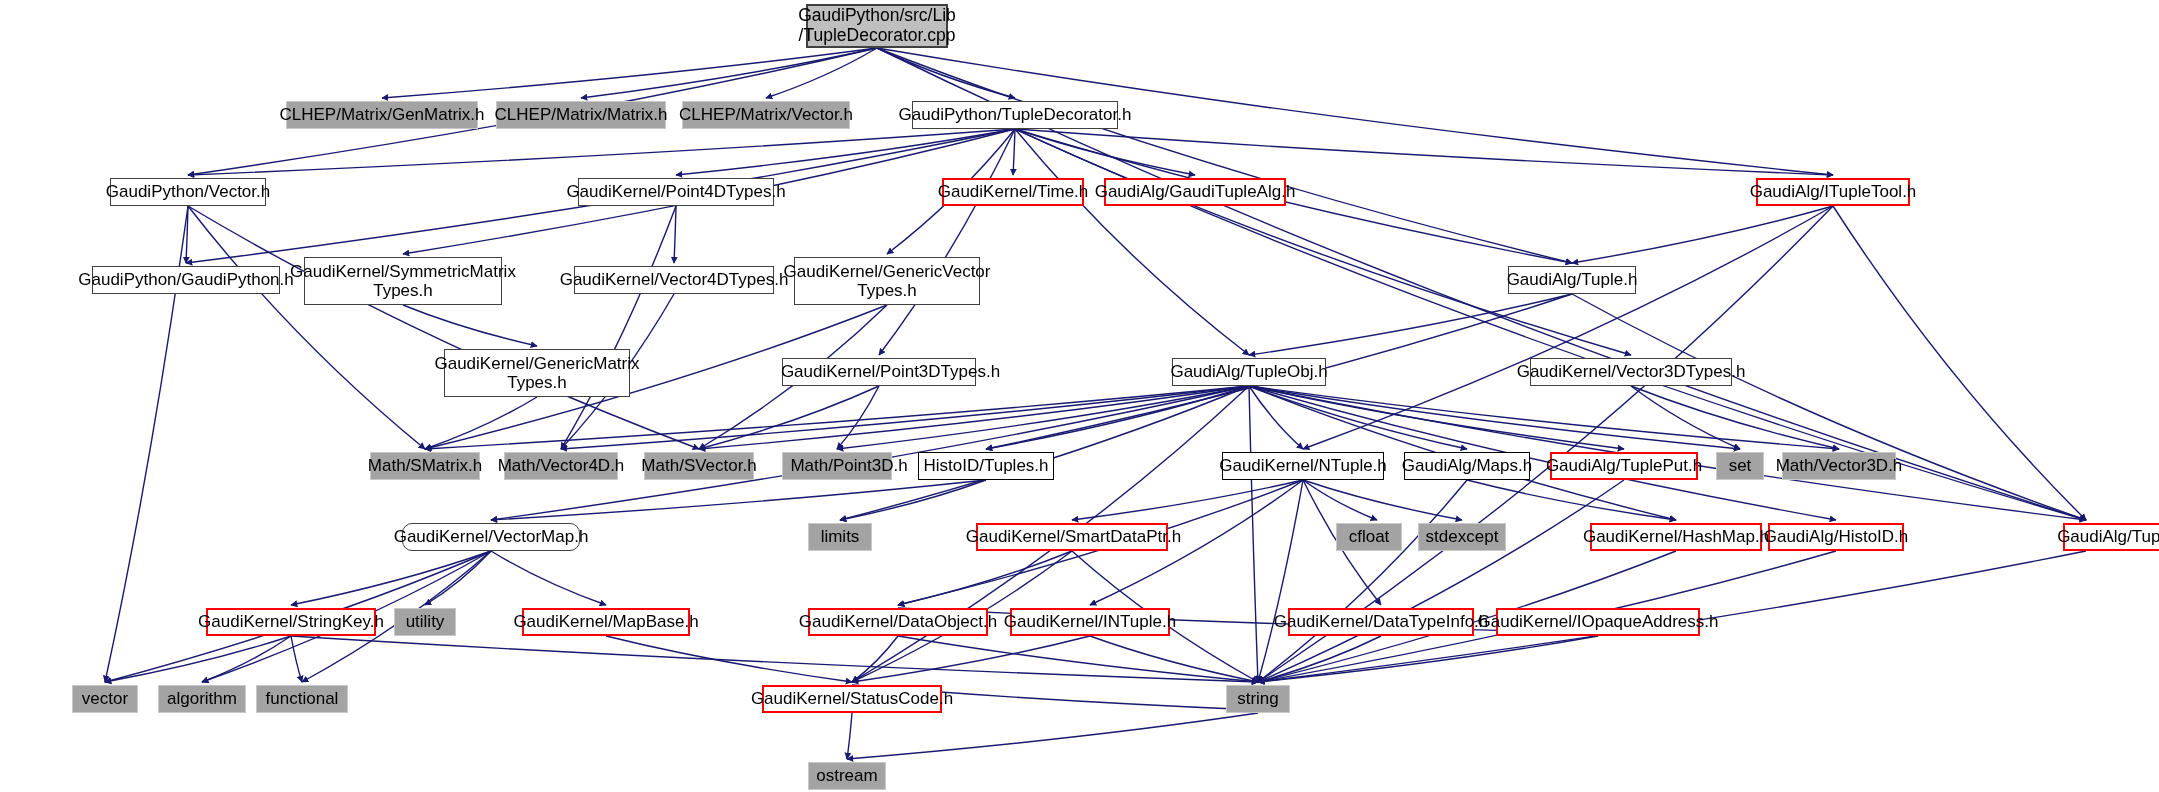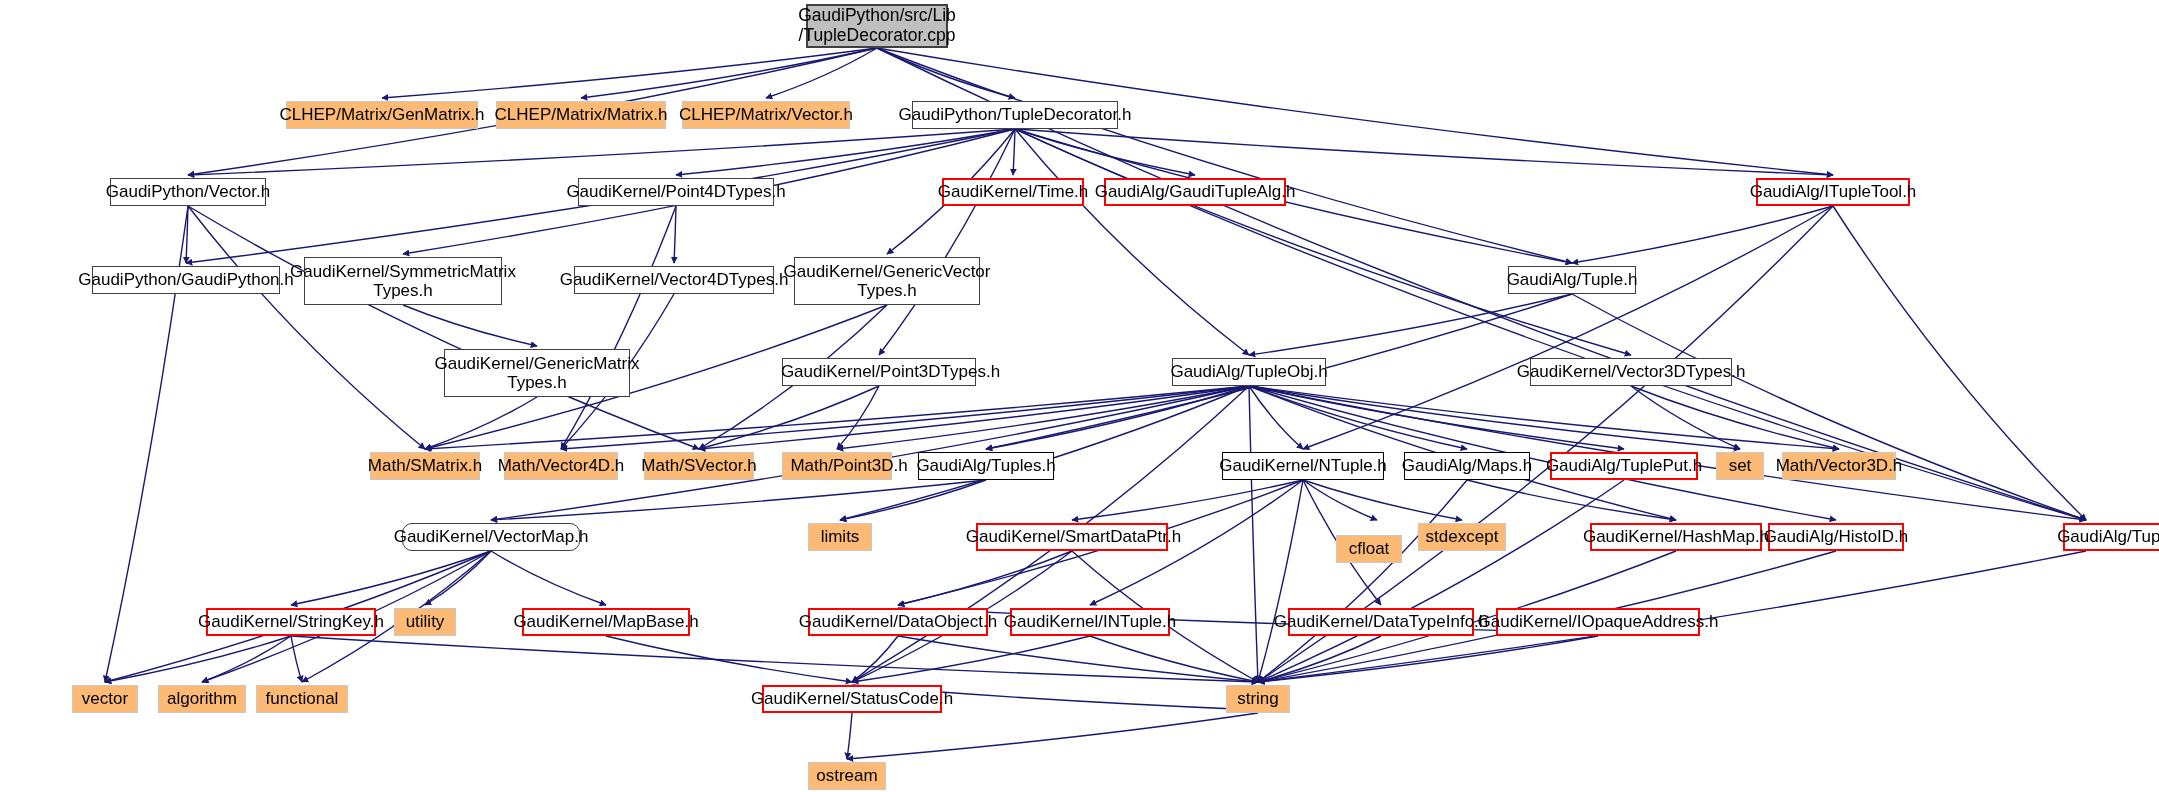--- a/index.html
+++ b/index.html
@@ -25,21 +25,21 @@
     background:#ffffff;
     border:1px solid #000000;
     white-space:pre-line;
     padding:1px 4px;
     z-index:5;
   }
   
   .k-root{ background:#bfbfbf; border:2px solid #404040; font-size:17.5px;}
   .k-hdr{  background:#ffffff; border:1.5px solid #404040;}
   .k-red{  background:#ffffff; border:2px solid #ff0000;}
-  .k-sys{  background:#fdba74; border:1px solid #c8c8c8;}
+  .k-sys{  background:#a3a3a3; border:1px solid #c8c8c8;}
   .k-plain{background:#ffffff; border:1.5px solid #000000;}
 </style>
 </head>
 <body>
 
 <div id="graph">
   <svg id="edges" viewBox="0 0 2159 792">
       <defs>
         <marker id="ah" viewBox="0 0 10 10" refX="9" refY="5" markerWidth="5" markerHeight="5" orient="auto">
           <path d="M0,0 L10,5 L0,10 z" fill="#191970"></path>
@@ -165,30 +165,30 @@
     <div class="node k-hdr" style="left: 1508px; top: 266px; width: 128px; height: 28px;">GaudiAlg/Tuple.h</div>
     <div class="node k-hdr" style="left: 444px; top: 349px; width: 186px; height: 48px;">GaudiKernel/GenericMatrix
 Types.h</div>
     <div class="node k-hdr" style="left: 782px; top: 358px; width: 194px; height: 28px; padding-left: 27px;">GaudiKernel/Point3DTypes.h</div>
     <div class="node k-hdr" style="left: 1172px; top: 358px; width: 154px; height: 28px;">GaudiAlg/TupleObj.h</div>
     <div class="node k-hdr" style="left: 1530px; top: 358px; width: 202px; height: 28px;">GaudiKernel/Vector3DTypes.h</div>
     <div class="node k-sys" style="left: 370px; top: 452px; width: 110px; height: 28px;">Math/SMatrix.h</div>
     <div class="node k-sys" style="left: 504px; top: 452px; width: 114px; height: 28px;">Math/Vector4D.h</div>
     <div class="node k-sys" style="left: 644px; top: 452px; width: 110px; height: 28px;">Math/SVector.h</div>
     <div class="node k-sys" style="left: 782px; top: 452px; width: 110px; height: 28px; padding-left: 28px;">Math/Point3D.h</div>
-    <div class="node k-plain" style="left: 918px; top: 452px; width: 136px; height: 28px;">GaudiAlg/Tuples.h</div>
+    <div class="node k-plain" style="left: 918px; top: 452px; width: 136px; height: 28px;">HistoID/Tuples.h</div>
     <div class="node k-plain" style="left: 1222px; top: 452px; width: 162px; height: 28px;">GaudiKernel/NTuple.h</div>
     <div class="node k-plain" style="left: 1404px; top: 452px; width: 126px; height: 28px;">GaudiAlg/Maps.h</div>
     <div class="node k-red" style="left: 1550px; top: 452px; width: 148px; height: 28px;">GaudiAlg/TuplePut.h</div>
     <div class="node k-sys" style="left: 1716px; top: 452px; width: 48px; height: 28px;">set</div>
     <div class="node k-sys" style="left: 1782px; top: 452px; width: 114px; height: 28px;">Math/Vector3D.h</div>
     <div class="node k-hdr" style="left: 402px; top: 523px; width: 178px; height: 28px; border-radius: 10px;">GaudiKernel/VectorMap.h</div>
     <div class="node k-sys" style="left: 808px; top: 523px; width: 64px; height: 28px;">limits</div>
     <div class="node k-red" style="left: 976px; top: 523px; width: 192px; height: 28px; padding-left: 7px;">GaudiKernel/SmartDataPtr.h</div>
-    <div class="node k-sys" style="left: 1336px; top: 523px; width: 66px; height: 28px; margin-top: 12px;">cfloat</div>
+    <div class="node k-sys" style="left: 1336px; top: 523px; width: 66px; height: 28px;">cfloat</div>
     <div class="node k-sys" style="left: 1418px; top: 523px; width: 88px; height: 28px;">stdexcept</div>
     <div class="node k-red" style="left: 1590px; top: 523px; width: 172px; height: 28px;">GaudiKernel/HashMap.h</div>
     <div class="node k-red" style="left: 1768px; top: 523px; width: 136px; height: 28px;">GaudiAlg/HistoID.h</div>
     <div class="node k-red" style="left: 2018px; top: 523px; width: 136px; height: 28px; margin-left: 45px;">GaudiAlg/TupleID.h</div>
     <div class="node k-red" style="left: 206px; top: 608px; width: 170px; height: 28px;">GaudiKernel/StringKey.h</div>
     <div class="node k-sys" style="left: 394px; top: 608px; width: 62px; height: 28px;">utility</div>
     <div class="node k-red" style="left: 522px; top: 608px; width: 168px; height: 28px;">GaudiKernel/MapBase.h</div>
     <div class="node k-red" style="left: 808px; top: 608px; width: 180px; height: 28px;">GaudiKernel/DataObject.h</div>
     <div class="node k-red" style="left: 1010px; top: 608px; width: 160px; height: 28px;">GaudiKernel/INTuple.h</div>
     <div class="node k-red" style="left: 1288px; top: 608px; width: 186px; height: 28px;">GaudiKernel/DataTypeInfo.h</div>

